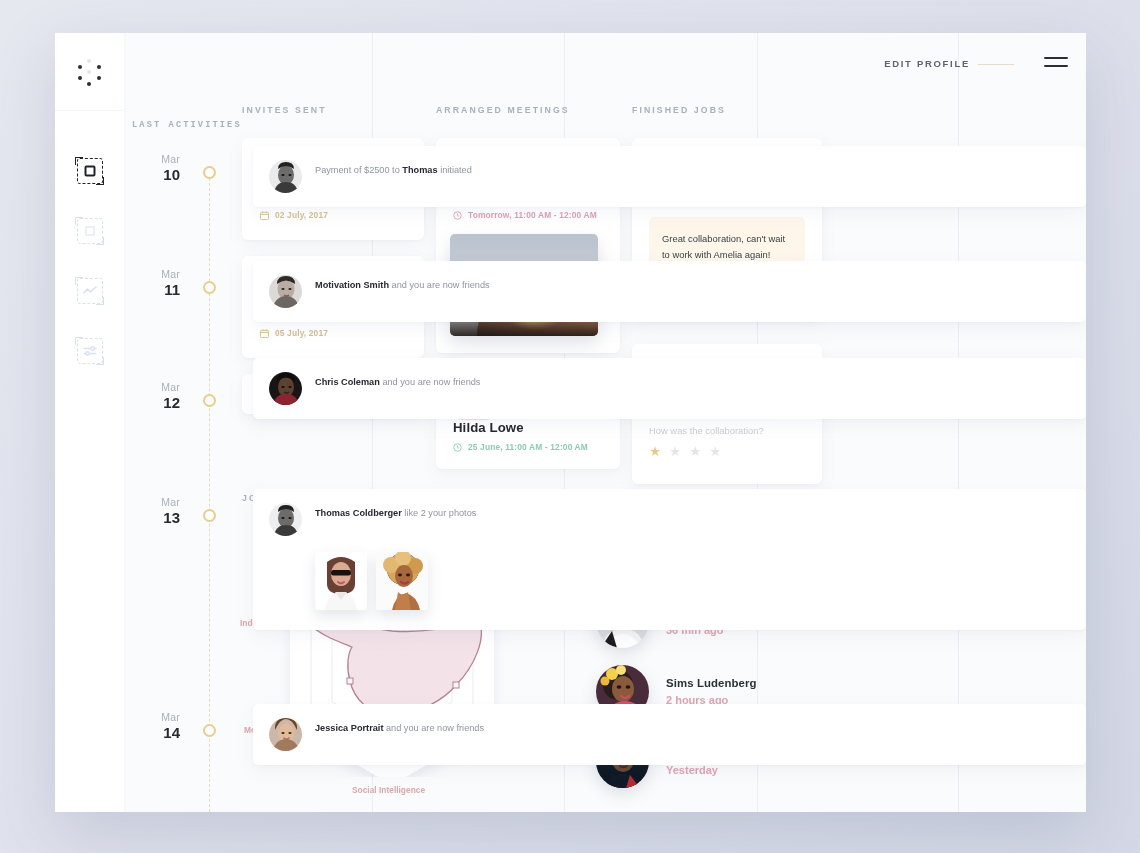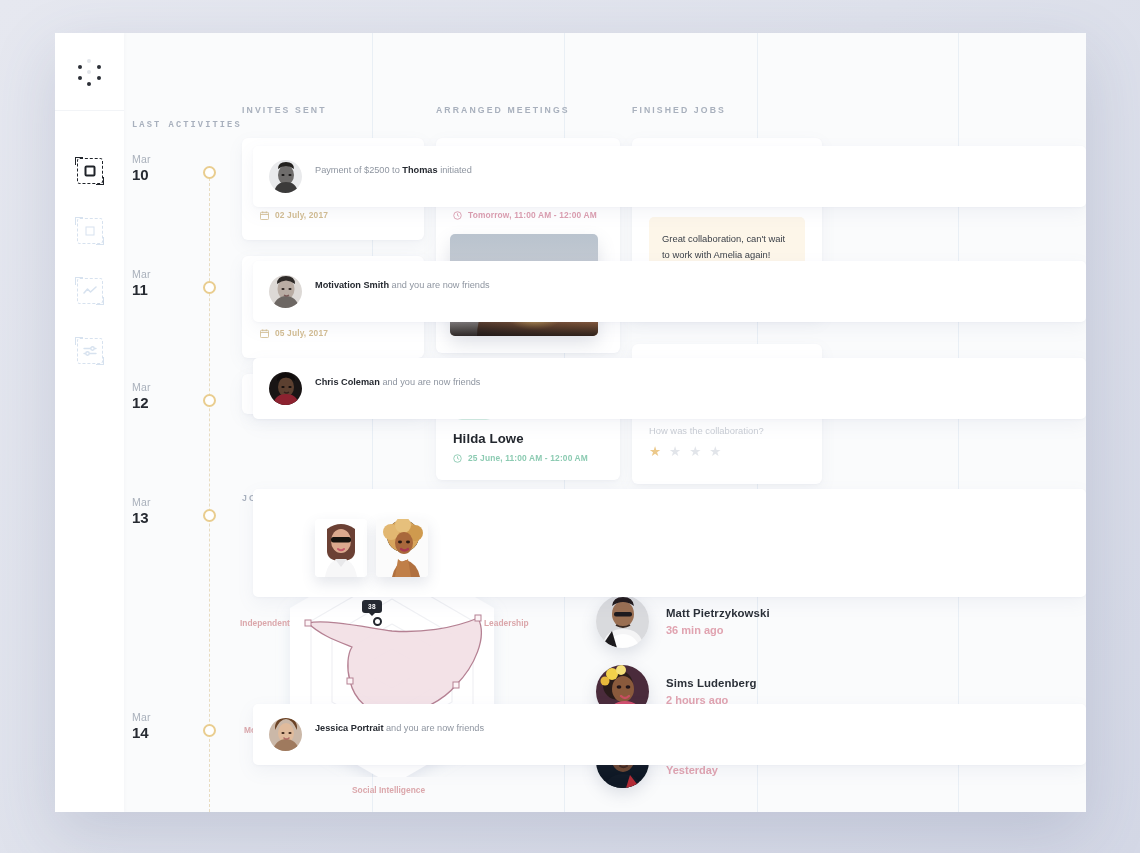--- a/index.html
+++ b/index.html
@@ -190,21 +190,21 @@
   .ask-text { margin-top:16px; font-size:9.4px; color:#c9cdd4; }
 
   
   #col-activities { left: 748px; right: 0; top: 0; bottom: 0; }
   .act-head { position:absolute; left: 8px; top: 87px; font-family: Liberation Mono, monospace; }
   .timeline-line {
     position:absolute; left: 85px; top: 140px; bottom: 0; width: 0;
     border-left: 1px dashed #e8dcc0;
   }
   .act-date {
-    position:absolute; left: 8px; width: 48px; text-align:left;
+    position:absolute; left: 8px; width: 48px; text-align:right;
   }
   .act-date .m { font-size:10.5px; color:#a9b0bb; letter-spacing:.2px; }
   .act-date .d { font-size:15px; font-weight:700; color:#262a31; margin-top:1px; }
   .act-dot {
     position:absolute; left: 79px; width: 13px; height: 13px; border-radius:50%;
     background:#fff; border: 2px solid #e9cd8f;
   }
   .act-card {
     position:absolute; left: 129px; right: 0;
     background:#fff; border-radius: 5px;
@@ -309,20 +309,28 @@
     </div>
   </div>
 
   <div id="main">
 
     <div class="vline" style="left:248px"></div>
     <div class="vline" style="left:440px"></div>
     <div class="vline" style="left:633px"></div>
     <div class="vline" style="left:834px"></div>
 
+    <div id="topbar">
+      <div class="edit-profile">EDIT PROFILE</div>
+      <div class="edit-rule"></div>
+      <div class="burger">
+          <span></span>
+          <span></span>
+        </div>
+    </div>
 
     <div class="col" id="col-invites" style="top:72px">
       <div class="sec-title">INVITES SENT</div>
       <div style="margin-top:23px">
 
         <div class="card invite-card">
           <span class="tag tag-glamour">Glamour</span>
           <div class="person-name" style="margin-top:11px">Victoria Sims</div>
           <div class="meta-row meta-amber">
             <svg width="9" height="9" viewBox="0 0 10 10" fill="none" stroke="#d3bd92" stroke-width="1">
@@ -380,21 +388,21 @@
             <div class="sky"></div>
               <div class="dune-back"></div>
               <div class="dune-front"></div>
             <div class="glow"></div>
               <div class="shadow-strip"></div>
           </div>
         </div>
 
         <div class="card meet-card" style="margin-top:28px">
           <span class="tag tag-acts">Acts</span>
-          <div class="person-name" style="margin-top:11px">Hilda Lowe</div>
+          <div class="person-name" style="margin-top:0">Hilda Lowe</div>
           <div class="meta-row meta-green">
             <svg width="9" height="9" viewBox="0 0 10 10" fill="none" stroke="#8ccbb2" stroke-width="1">
               <circle cx="5" cy="5" r="4.2"></circle>
                 <polyline points="5,2.6 5,5 6.8,6"></polyline>
             </svg>
             <span>25 June, 11:00 AM - 12:00 AM</span>
           </div>
         </div>
 
       </div>
@@ -632,20 +640,35 @@
           <b>Chris Coleman</b><span> and you are now friends</span>
         </div>
       </div>
 
       <div class="act-date" style="top:463px">
         <div class="m">Mar</div>
         <div class="d">13</div>
       </div>
       <div class="act-dot" style="top:476px"></div>
       <div class="act-card" style="top:456px; display:block; padding-bottom:20px">
+        <div style="display:flex; align-items:flex-start; gap:13px">
+          <div class="avatar">
+            <svg viewBox="0 0 33 33" width="33" height="33">
+              <rect width="33" height="33" fill="#eceeef"></rect>
+              <ellipse cx="17" cy="15" rx="8" ry="10" fill="#6e6c6b"></ellipse>
+              <path d="M5 33c1-8 6-11 12-11s11 3 12 11z" fill="#3b3a3a"></path>
+              <path d="M9 9q8-6 16 0 0-7 -8-7 -8 0-8 7z" fill="#23211f"></path>
+              <ellipse cx="14" cy="15" rx="1.6" ry="1.1" fill="#141212"></ellipse>
+              <ellipse cx="21" cy="15" rx="1.6" ry="1.1" fill="#141212"></ellipse>
+            </svg>
+          </div>
+          <div class="act-text">
+            <b>Thomas Coldberger</b><span> like 2 your photos</span>
+          </div>
+        </div>
         <div class="act-photos">
           <div class="act-photo">
             <svg viewBox="0 0 52 58" width="52" height="58">
               <rect width="52" height="58" fill="#ffffff"></rect>
               <path d="M12 10q14-10 28 0v22q0 10-14 10t-14-10z" fill="#6b4034"></path>
               <ellipse cx="26" cy="22" rx="10" ry="12" fill="#dba98e"></ellipse>
               <rect x="16" y="18" width="20" height="5.5" rx="2.5" fill="#16130f"></rect>
               <path d="M23 30q3 2.6 6 0" stroke="#c4596a" stroke-width="2" fill="none" stroke-linecap="round"></path>
               <path d="M10 58q3-18 16-18t16 18z" fill="#f7f7f8"></path>
               <path d="M20 40l6 8 6-8" fill="#e8e8ea"></path>

